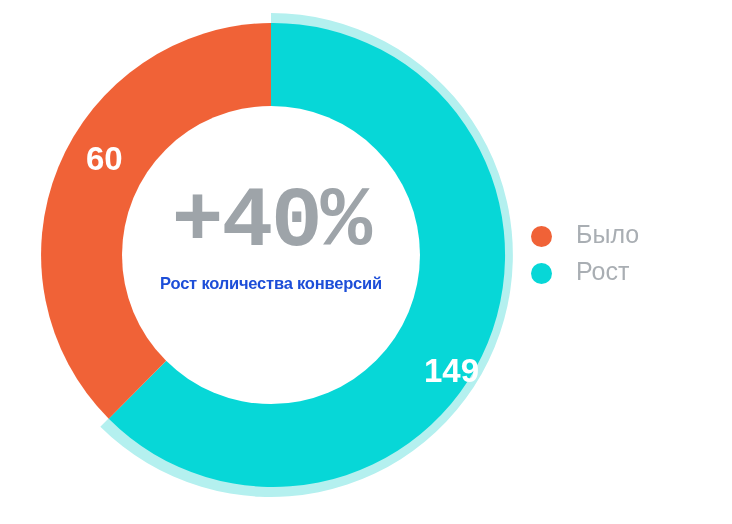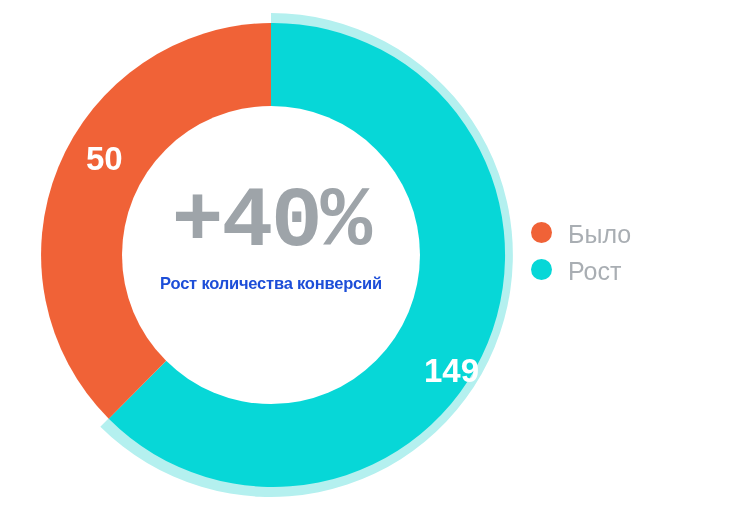--- a/index.html
+++ b/index.html
@@ -89,22 +89,22 @@
   .legend {
     position: absolute;
     left: 531px;
     top: 222px;
     display: flex;
     flex-direction: column;
     gap: 12px;
   }
   .legend-item {
     display: flex;
-    align-items: flex-start;
-    gap: 16px;
+    align-items: flex-end;
+    gap: 24px;
   }
   .legend-dot {
     width: 21px;
     height: 21px;
     border-radius: 50%;
     flex: 0 0 auto;
   }
   .legend-label {
     font-family: "Liberation Sans", sans-serif;
     font-size: 25px;
@@ -138,21 +138,21 @@
                Z"></path>
 
       <circle cx="271" cy="255" r="149" fill="#ffffff"></circle>
     </svg>
 
     <div class="center-block">
       <div class="center-value">+40%</div>
       <div class="center-caption">Рост количества конверсий</div>
     </div>
 
-    <div class="slice-label slice-label-was">50</div>
+    <div class="slice-label slice-label-was">60</div>
     <div class="slice-label slice-label-now">149</div>
   </div>
 
   <div class="legend">
     <div class="legend-item">
       <span class="legend-dot" style="background:#f06237"></span>
       <span class="legend-label">Было</span>
     </div>
     <div class="legend-item">
       <span class="legend-dot" style="background:#07d7d7"></span>

